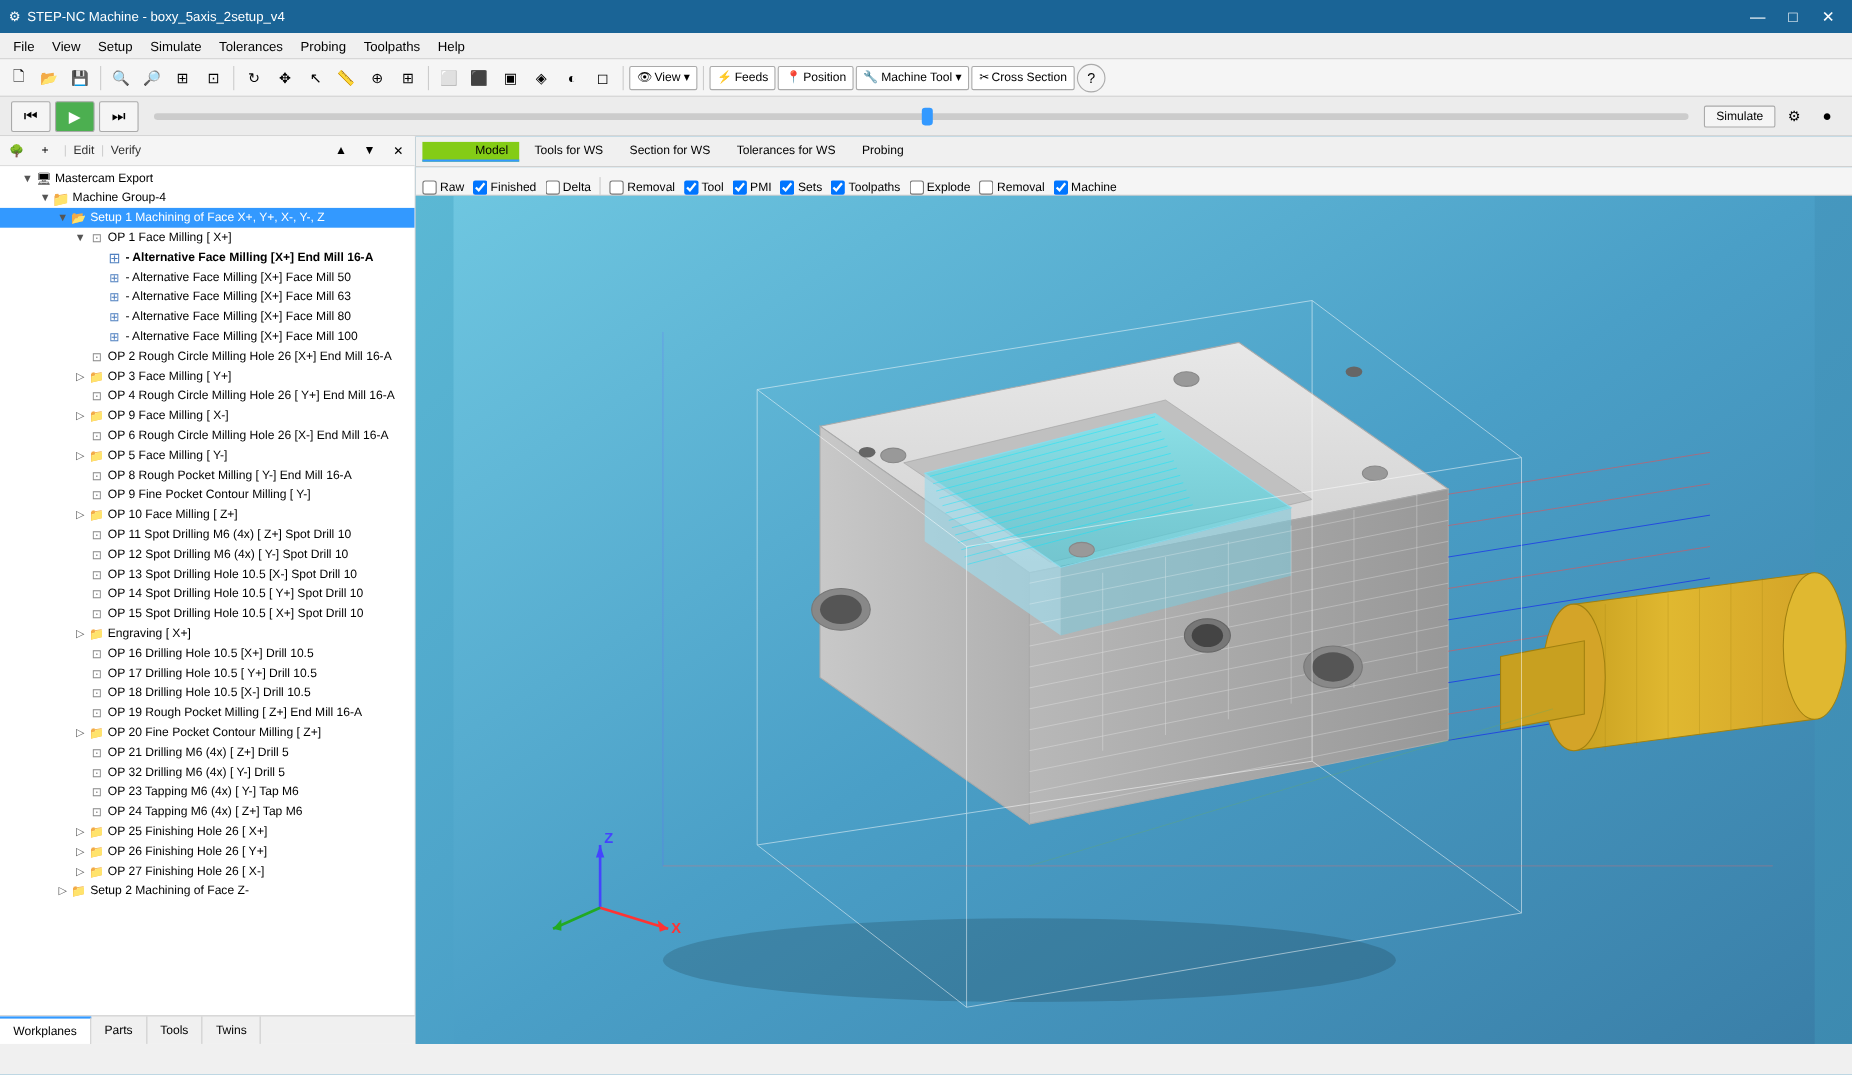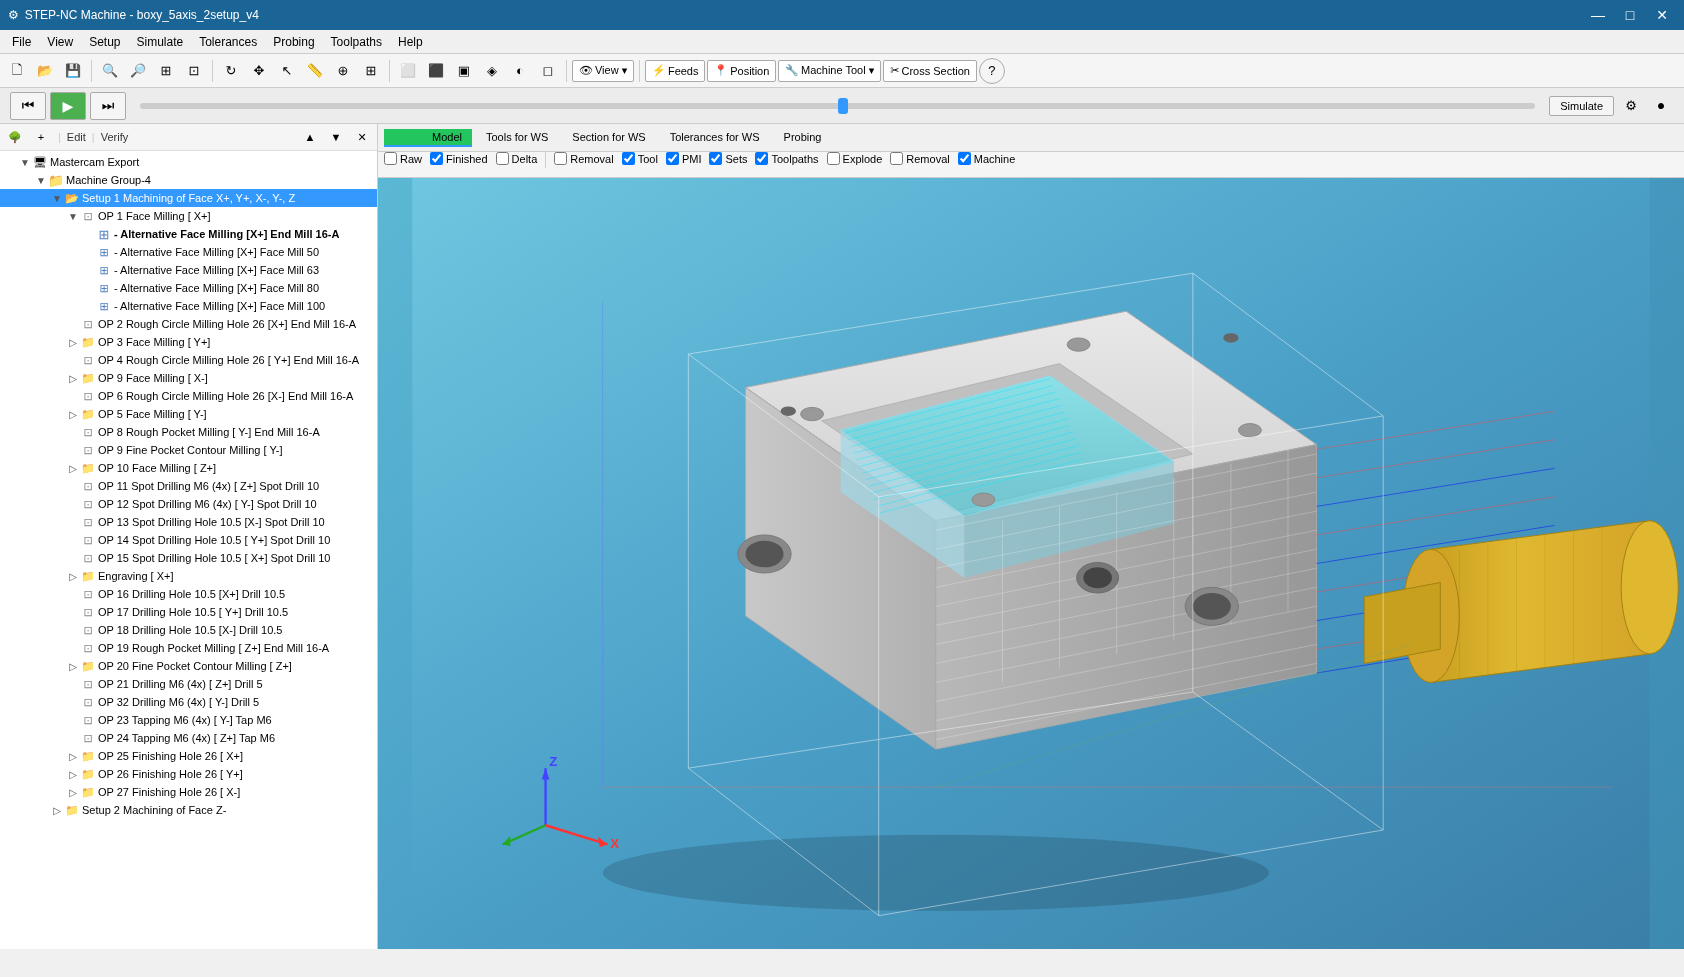--- a/index.html
+++ b/index.html
@@ -216,29 +216,29 @@
       align-items: center;
       padding: 0 6px;
       gap: 4px;
     }
     .rt-tab {
       padding: 2px 10px;
       font-size: 11px;
       cursor: pointer;
       border-bottom: 2px solid transparent;
     }
-    .rt-tab.active { border-bottom-color: #3399ff; background: #22c55e; padding-left: 48px; }
+    .rt-tab.active { border-bottom-color: #3399ff; background: #84cc16; padding-left: 48px; }
 
     
     #view-options {
       background: #f5f5f5;
       border-bottom: 1px solid #ccc;
       height: 26px;
       display: flex;
-      align-items: flex-start;
+      align-items: flex-end;
       padding: 0 6px;
       gap: 8px;
     }
     .vo-item {
       display: flex; align-items: center; gap: 3px;
       font-size: 11px;
       cursor: pointer;
     }
     .vo-item input[type=checkbox] { width: 13px; height: 13px; cursor: pointer; }
 
@@ -729,20 +729,26 @@
         <span class="tree-indent"></span>
         <span class="tree-indent"></span>
         <span class="tree-indent"></span>
         <span class="tree-expander">▷</span>
         <span class="tree-icon" style="color:#f0a020;">📁</span>
         <span class="tree-text">Setup 2 Machining of Face Z-</span>
       </div>
 
     </div>
 
+    <div id="bottom-tabs">
+      <div class="bottom-tab active">Workplanes</div>
+      <div class="bottom-tab">Parts</div>
+      <div class="bottom-tab">Tools</div>
+      <div class="bottom-tab">Twins</div>
+    </div>
   </div>
 
   <div id="right-panel">
 
     <div id="right-toolbar">
       <div class="rt-tab active">Model</div>
       <div class="rt-tab">Tools for WS</div>
       <div class="rt-tab">Section for WS</div>
       <div class="rt-tab">Tolerances for WS</div>
       <div class="rt-tab">Probing</div>

